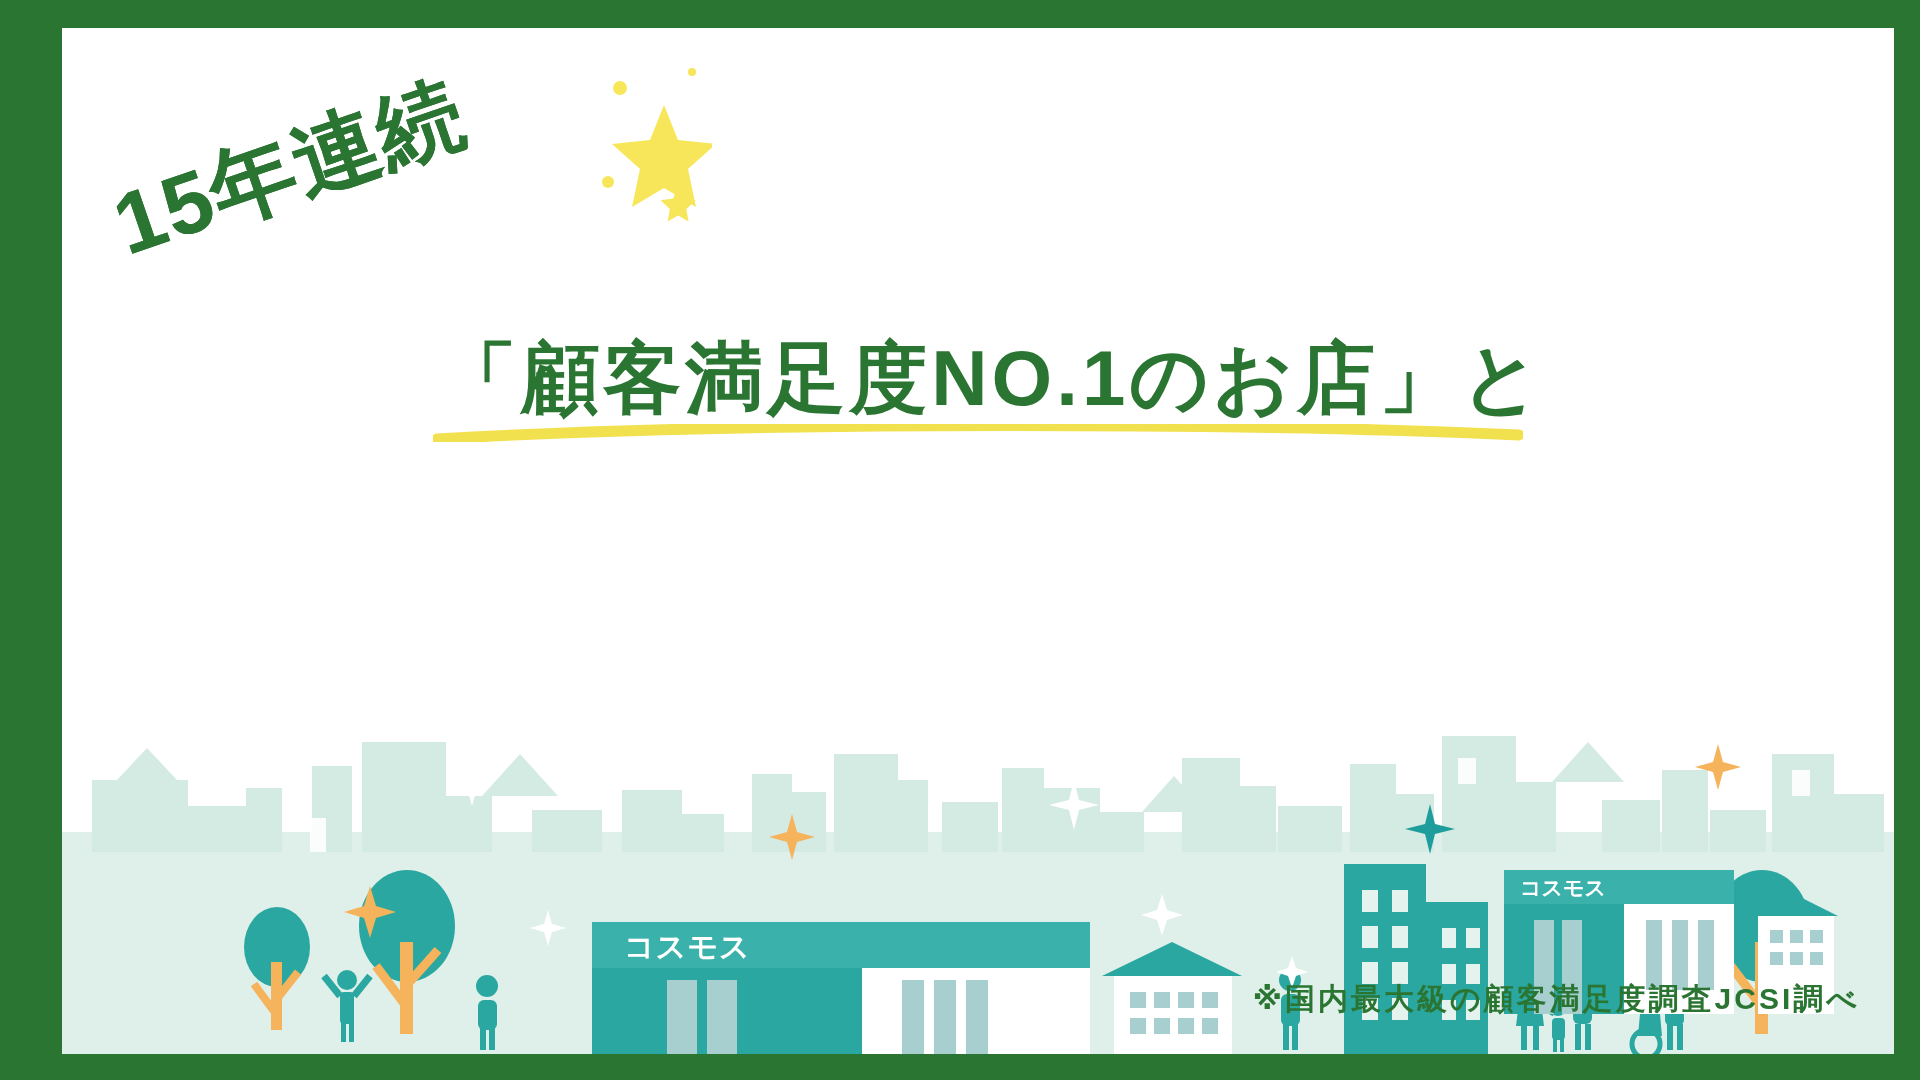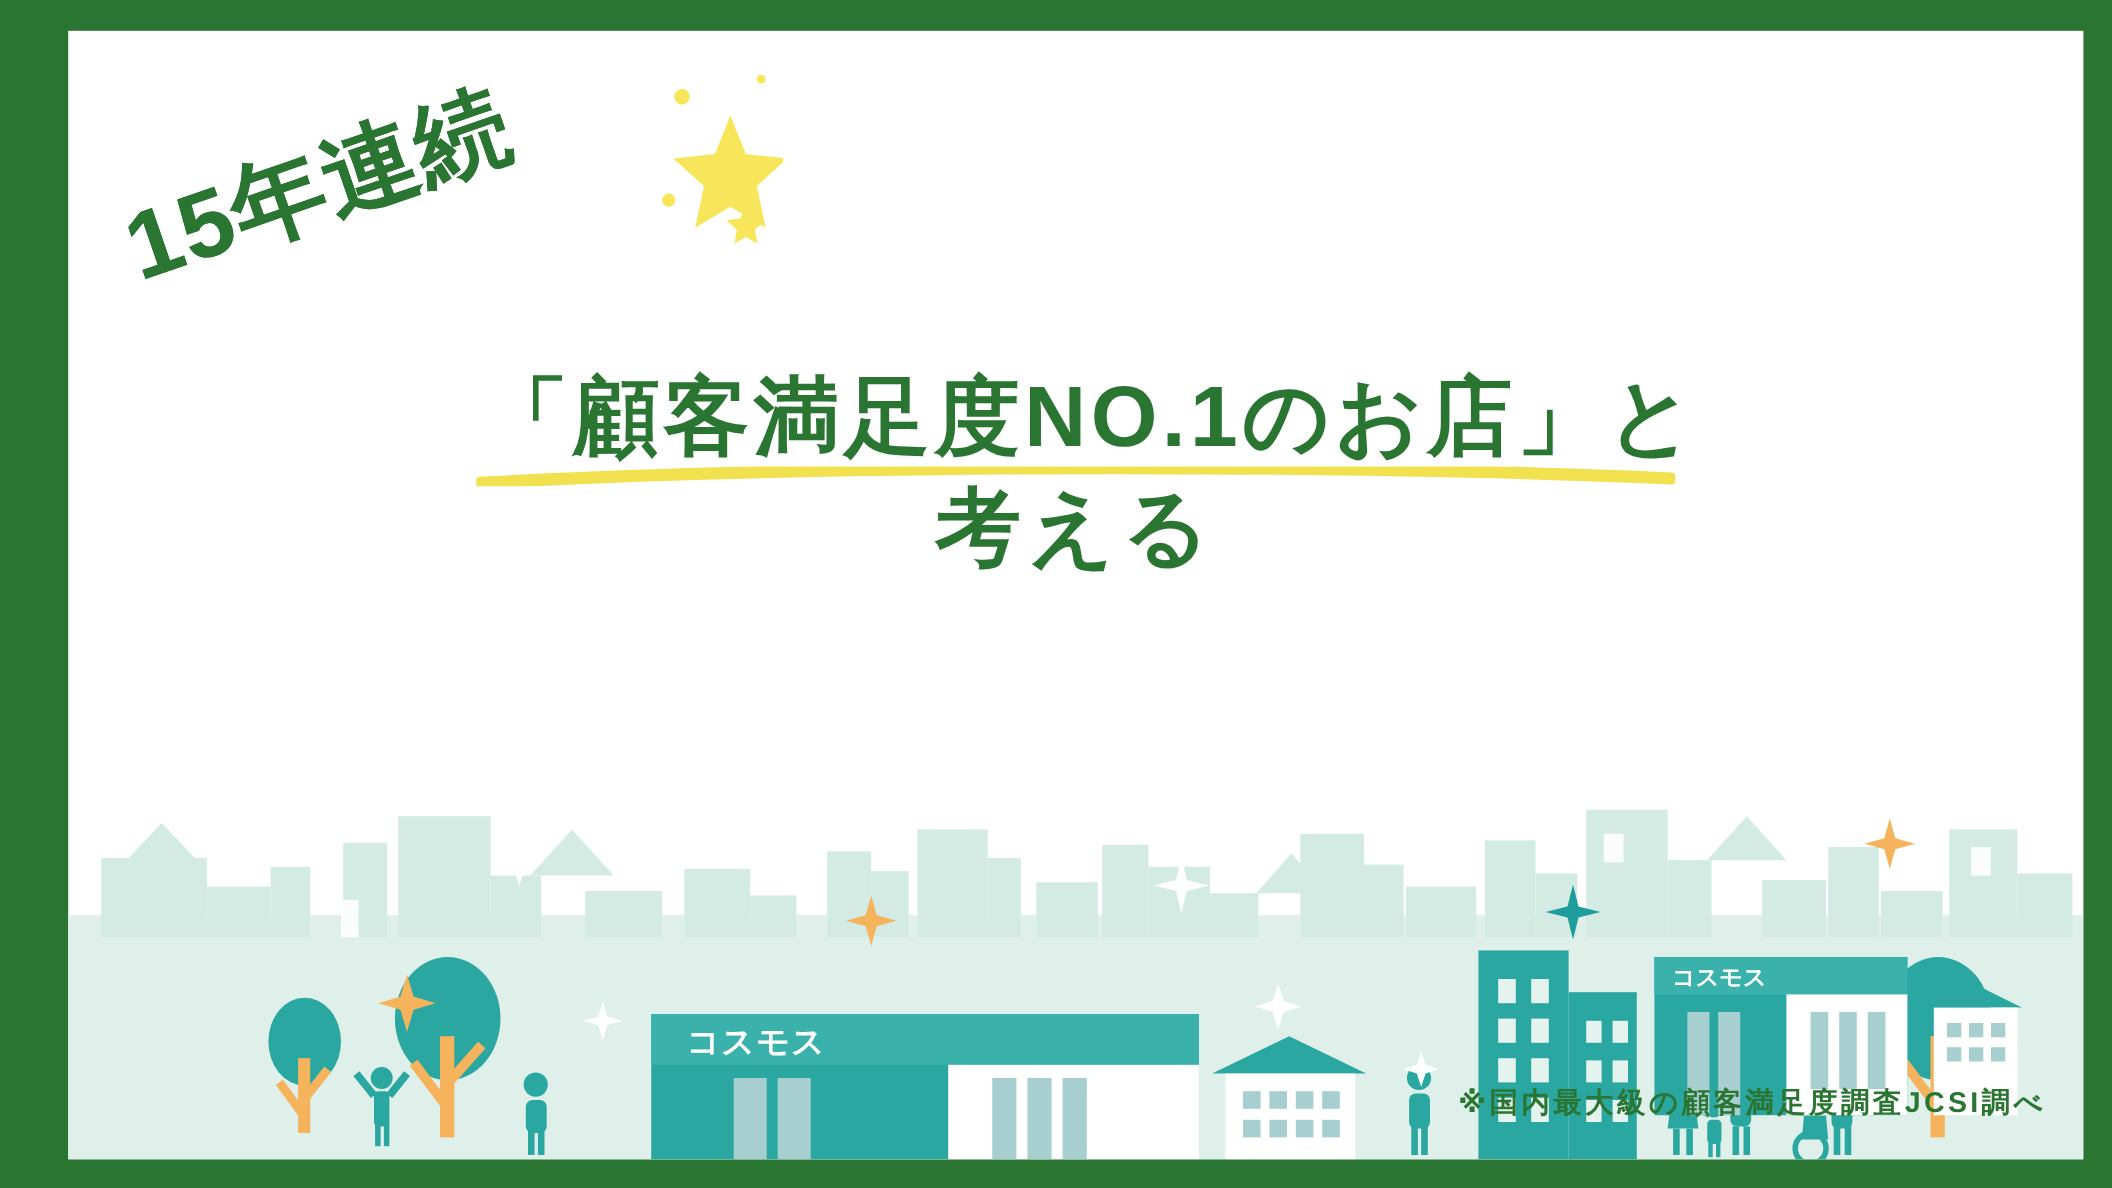--- a/index.html
+++ b/index.html
@@ -76,21 +76,21 @@
     left:0; right:0; bottom:0;
     height:340px;
   }
   #scene svg{display:block;width:100%;height:100%;}
 
   
   #footnote{
     position:absolute;
     right:34px;
     bottom:34px;
-    font-size:26px;
+    font-size:30px;
     font-weight:bold;
     color:#2b7533;
     letter-spacing:3px;
     white-space:nowrap;
   }
 </style>
 </head>
 <body>
 
 <div id="slide">
@@ -108,21 +108,20 @@
           <circle cx="536" cy="132" r="6"></circle>
           <circle cx="664" cy="148" r="6"></circle>
           <circle cx="620" cy="22" r="4"></circle>
           <circle cx="700" cy="108" r="4"></circle>
         </g>
       </svg>
     </div>
 
     <div id="headline">
       <span class="hl-line" id="hl-line-1">「顧客満足度NO.1のお店」と</span>
-      <span class="hl-line" id="hl-line-3">考える</span>
     </div>
     <svg id="underline" viewBox="0 0 1090 18" preserveAspectRatio="none">
       <path d="M4,15 C180,5 430,0 700,2 C860,3 1000,7 1086,11" stroke="#f2e14f" stroke-width="11" fill="none" stroke-linecap="round"></path>
     </svg>
 
     <div id="scene">
       <svg viewBox="0 0 1832 340" preserveAspectRatio="none">
 
         <rect x="0" y="118" width="1832" height="222" fill="#dff0ea"></rect>
 

